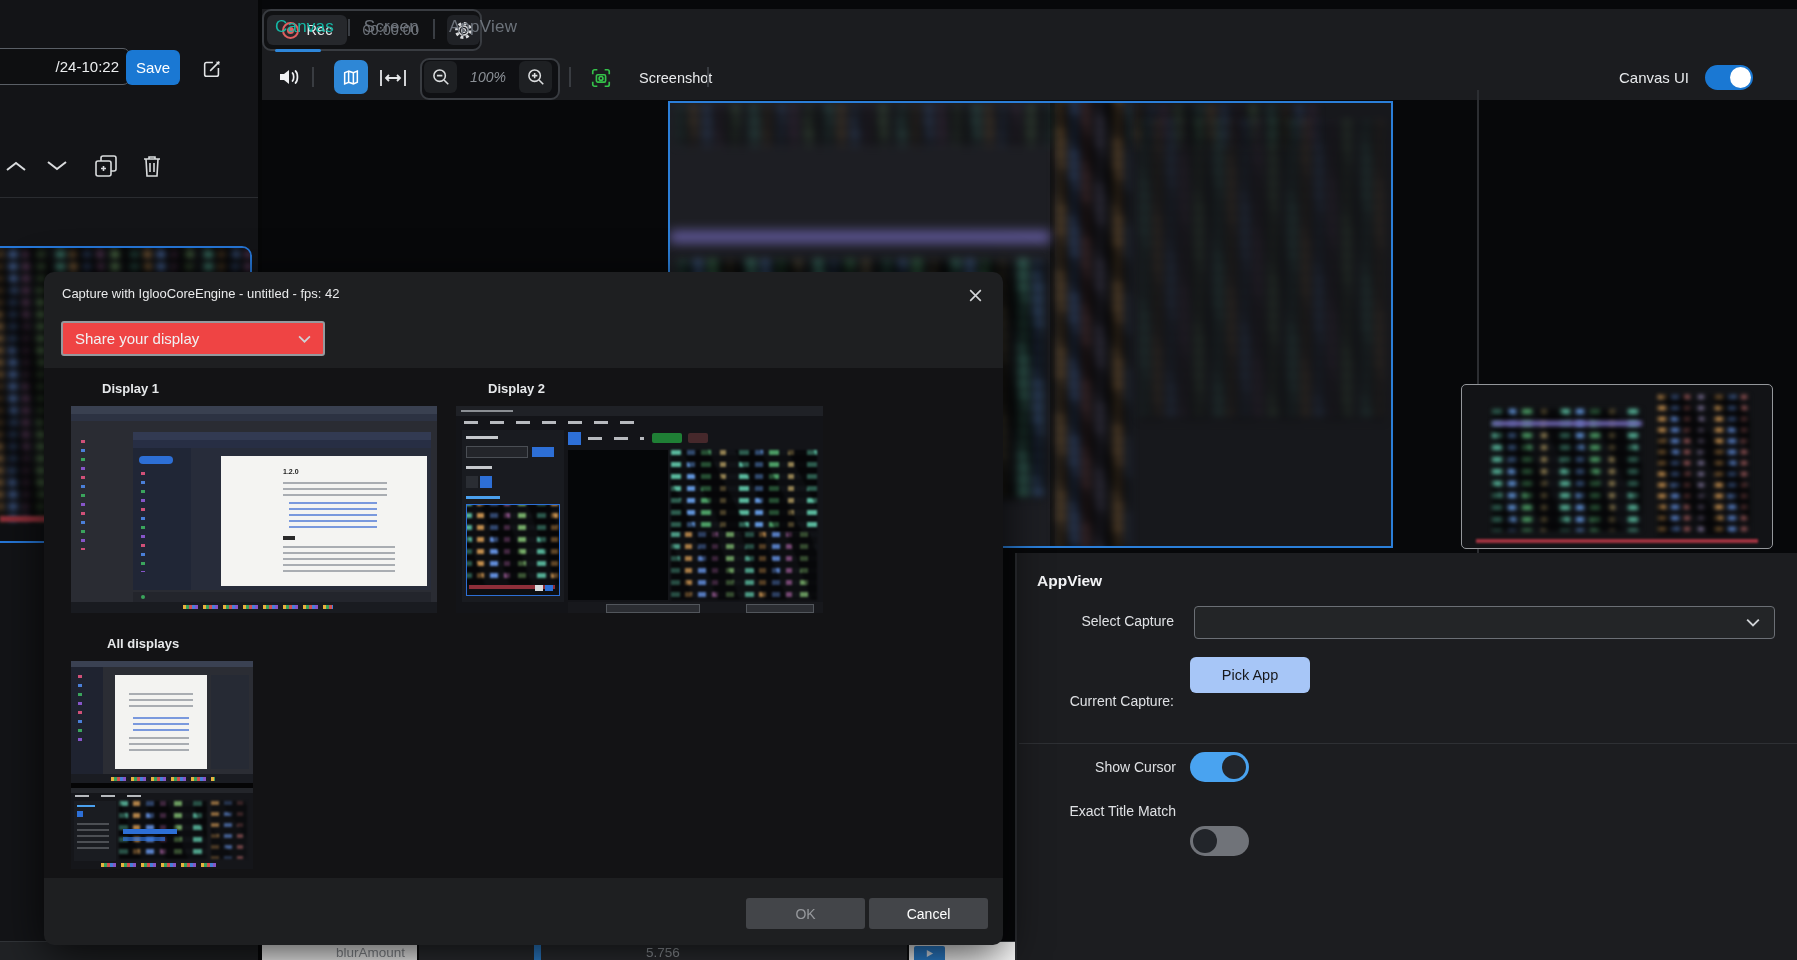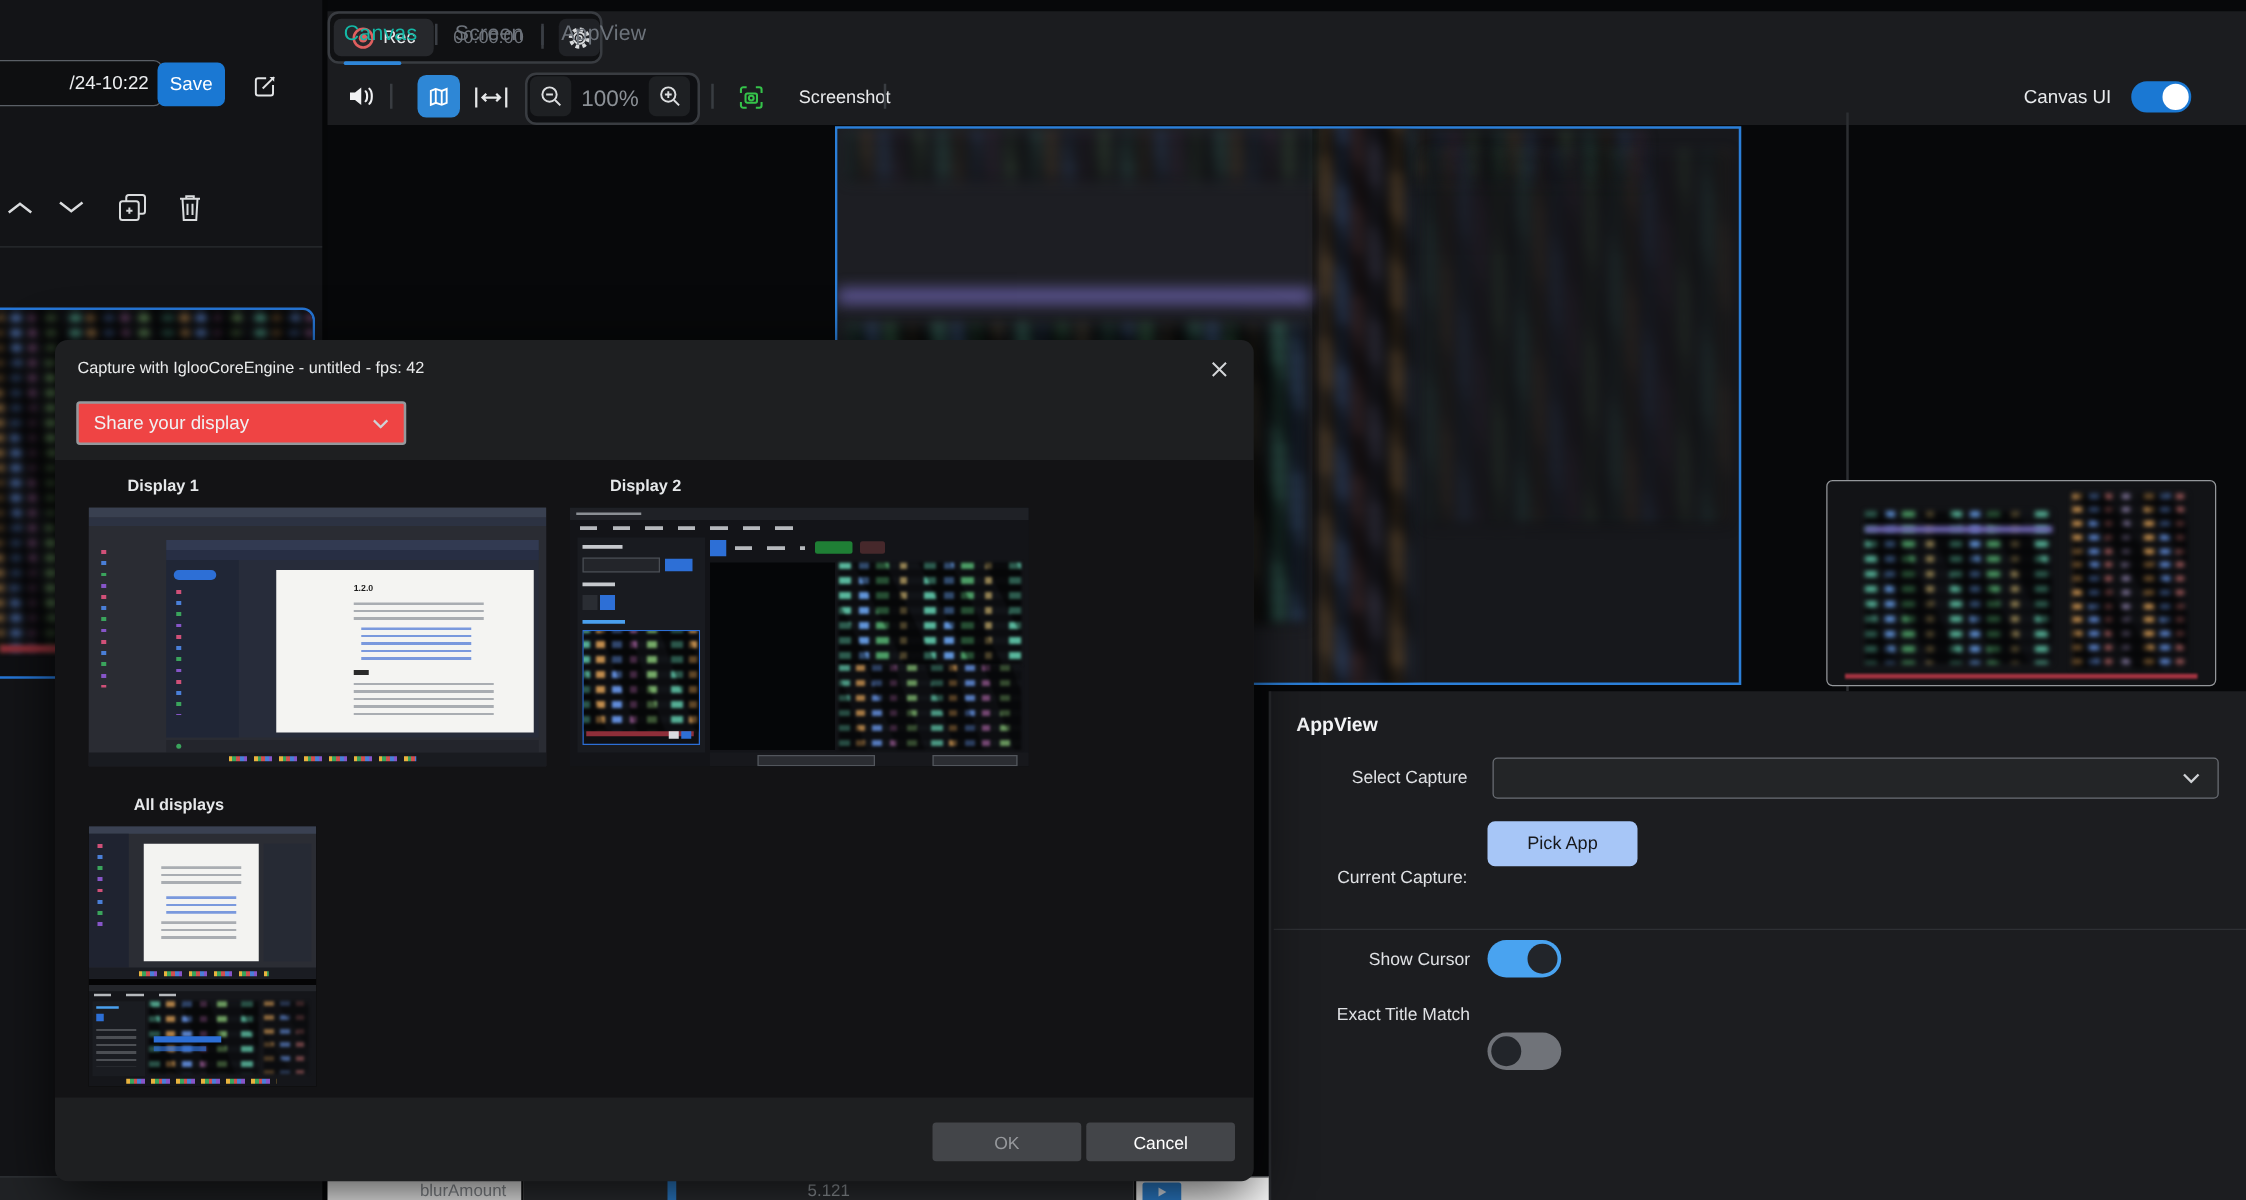--- a/index.html
+++ b/index.html
@@ -11,21 +11,21 @@
   #topbar{left:262px;top:9px;width:1535px;height:91px;background:#1b1c1f;}
   .tab{font-size:17px;color:#6d737b;letter-spacing:.2px;}
   .tab.active{color:#14b8a6;}
   .tabsep{width:2px;height:17px;background:#3a3e44;}
   #tab-underline{left:13px;top:40px;width:46px;height:3px;background:#2e86d9;border-radius:2px;}
   .vsep{width:2px;height:20px;background:#393c41;}
   .tool-btn{border:none;display:flex;align-items:center;justify-content:center;cursor:pointer;}
   #map-btn{left:72px;top:51px;width:34px;height:34px;border-radius:7px;background:#2e87d6;}
   #zoom-group{left:158px;top:49px;width:136px;height:38px;background:#0f1013;border:2px solid #393c41;border-radius:9px;}
   .zoom-sq{width:33px;height:32px;background:#1e2023;border-radius:6px;border:none;display:flex;align-items:center;justify-content:center;cursor:pointer;}
-  #zoom-level{font-size:18px;color:#8b9096;}
+  #zoom-level{font-size:14px;color:#8b9096;font-style:italic;}
   #screenshot-btn{background:none;gap:27px;}
   .tool-label{font-size:14.5px;color:#e9eaec;}
   #rec-group{left:456px;top:49px;width:216px;height:38px;background:#101113;border:2px solid #393c41;border-radius:9px;display:flex;align-items:center;}
   #rec-btn{margin-left:3px;width:80px;height:30px;background:#26282c;border-radius:6px;border:none;display:flex;align-items:center;justify-content:center;gap:8px;cursor:pointer;}
   .rec-dot{width:13px;height:13px;border:2.5px solid #df5f5f;border-radius:50%;display:inline-flex;align-items:center;justify-content:center;}
   .rec-dot span{width:7px;height:7px;background:#df5f5f;border-radius:50%;}
   #rec-timer{font-size:14.5px;color:#6f747b;width:72px;text-align:right;}
   #gear-btn{margin-left:12px;width:33px;height:30px;background:#202226;border-radius:6px;}
   #canvasui-label{font-size:15px;color:#e8eaec;}
   .toggle{width:48px;height:25px;border-radius:13px;position:relative;cursor:pointer;}
@@ -283,21 +283,21 @@
     <div class="toggle-big off abs" style="left:173px;top:243px;">
         <span class="knob"></span>
       </div>
   </div>
 
   <div id="bottom-strip" class="abs">
     <div id="param-name" class="abs">blurAmount</div>
     <div class="bs-div abs" style="left:155px;"></div>
     <div id="param-field" class="abs">
       <div id="param-handle" class="abs"></div>
-      <div id="param-value" class="abs">5.121</div>
+      <div id="param-value" class="abs">5.756</div>
     </div>
     <div class="bs-div abs" style="left:645px;"></div>
     <button id="param-btn" class="abs">
       <svg width="9" height="9" viewBox="0 0 10 10">
           <path d="M2 9V1l7 4z" fill="#e8f0fa"></path>
         </svg>
     </button>
   </div>
 
   <div id="dialog" class="abs">

